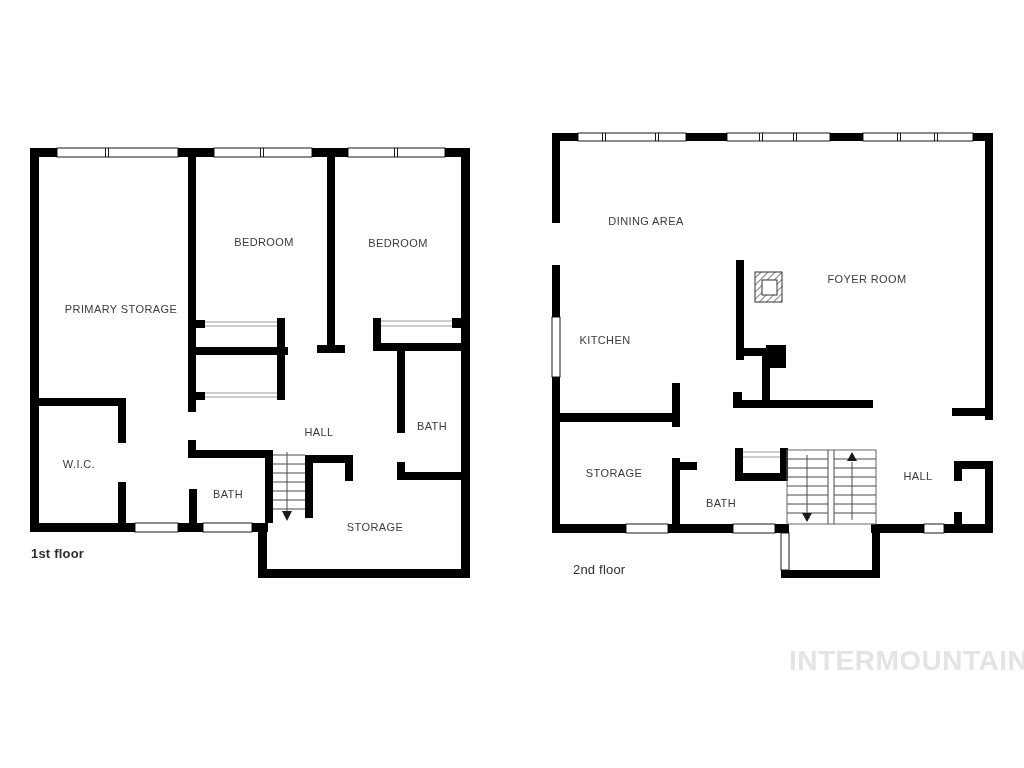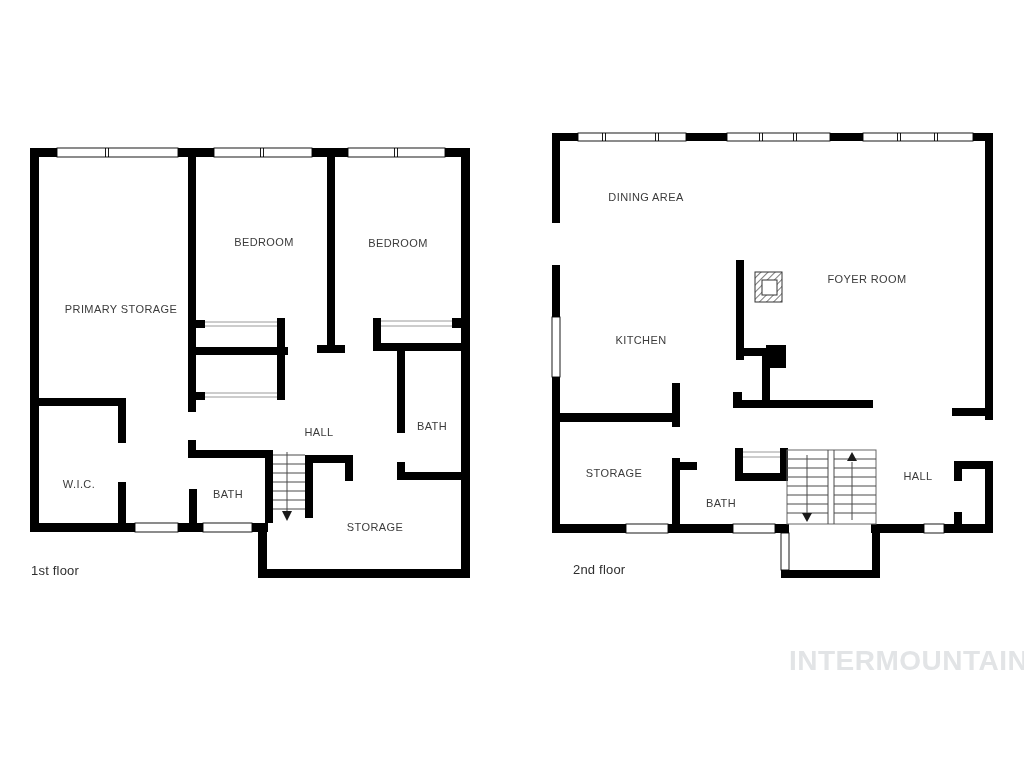--- a/index.html
+++ b/index.html
@@ -219,27 +219,27 @@
       <polygon points="852,452 847,461 857,461" fill="#1a1a1a" stroke="none"></polygon>
     </g>
   </g>
 </svg>
 
   <div class="room-label" style="left:121px;top:309px;">PRIMARY STORAGE</div>
   <div class="room-label" style="left:264px;top:242px;">BEDROOM</div>
   <div class="room-label" style="left:398px;top:243px;">BEDROOM</div>
   <div class="room-label" style="left:319px;top:432px;">HALL</div>
   <div class="room-label" style="left:432px;top:426px;">BATH</div>
-  <div class="room-label" style="left:79px;top:484px;">W.I.C.</div>
+  <div class="room-label" style="left:79px;top:464px;">W.I.C.</div>
   <div class="room-label" style="left:228px;top:494px;">BATH</div>
   <div class="room-label" style="left:375px;top:527px;">STORAGE</div>
-  <div class="floor-caption" style="left:31px;top:570px;">1st floor</div>
-
-  <div class="room-label" style="left:646px;top:197px;text-align:center;">DINING AREA</div>
+  <div class="floor-caption" style="left:31px;top:553px;font-weight:bold;">1st floor</div>
+
+  <div class="room-label" style="left:646px;top:221px;text-align:center;">DINING AREA</div>
   <div class="room-label" style="left:867px;top:279px;">FOYER ROOM</div>
-  <div class="room-label" style="left:641px;top:340px;">KITCHEN</div>
+  <div class="room-label" style="left:605px;top:340px;">KITCHEN</div>
   <div class="room-label" style="left:614px;top:473px;">STORAGE</div>
   <div class="room-label" style="left:721px;top:503px;">BATH</div>
   <div class="room-label" style="left:918px;top:476px;">HALL</div>
   <div class="floor-caption" style="left:573px;top:569px;">2nd floor</div>
 
   <div class="watermark">INTERMOUNTAIN</div>
 </div>
 
 </body></html>

